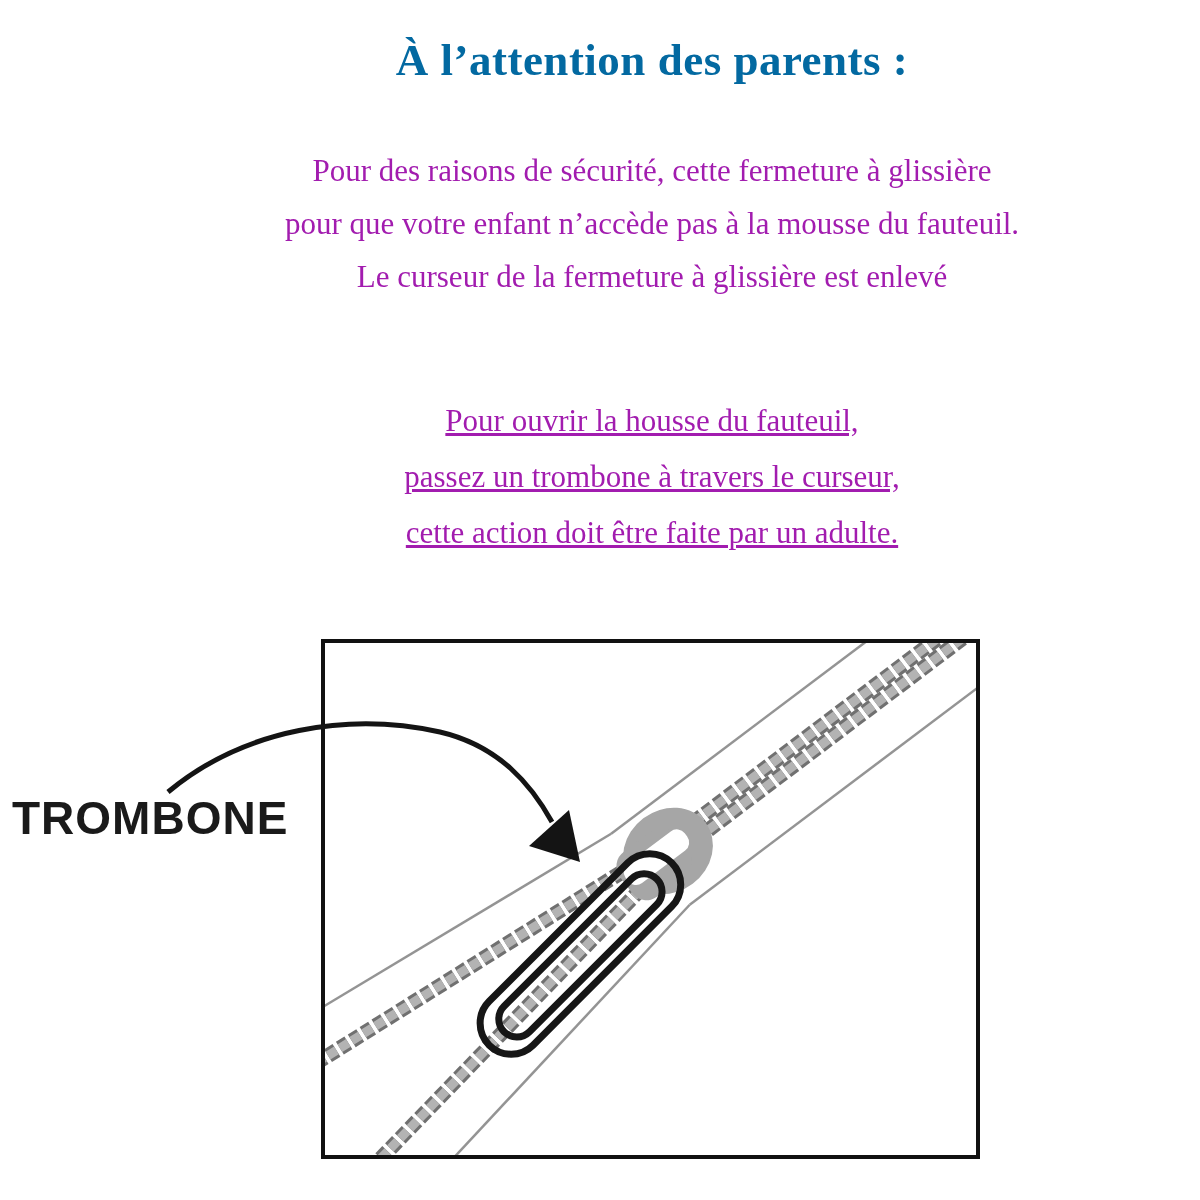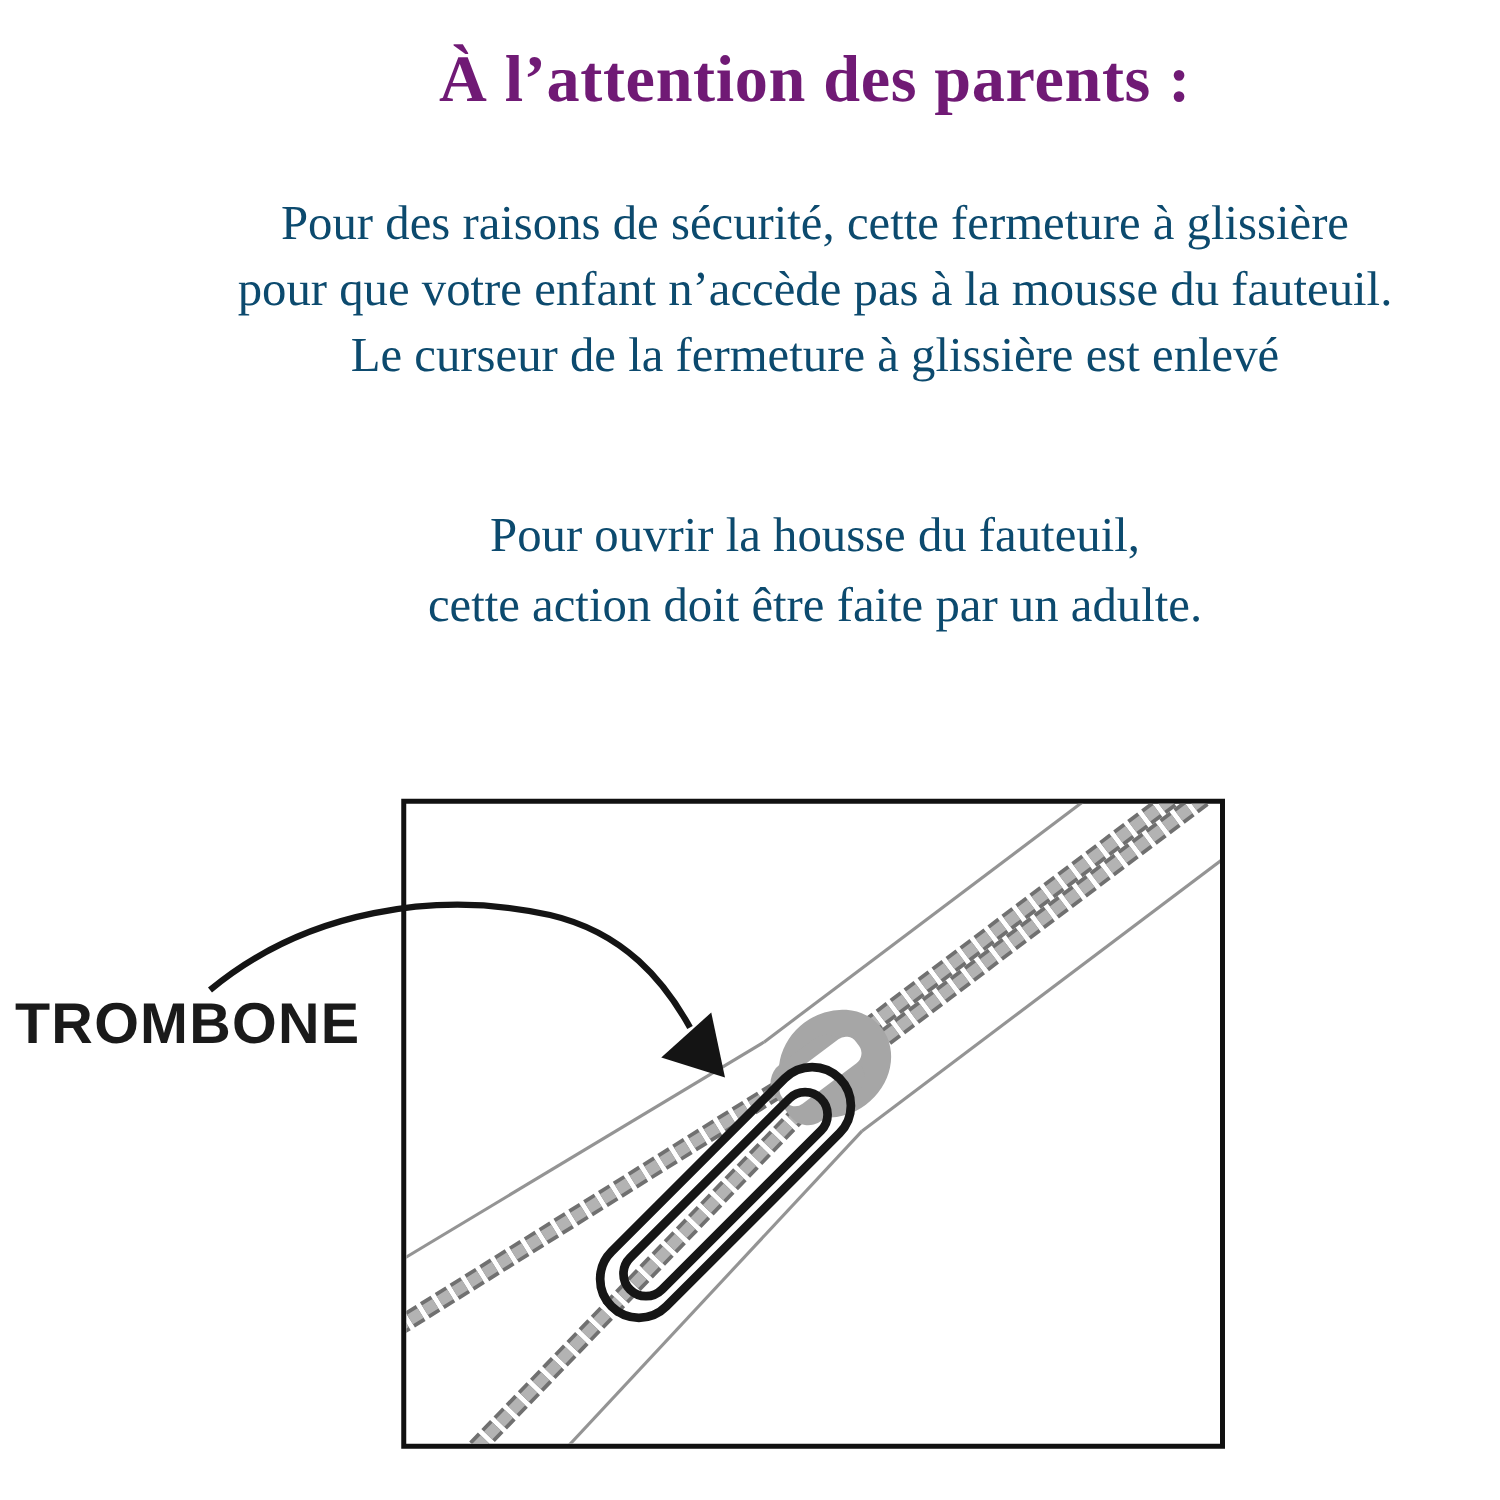--- a/index.html
+++ b/index.html
@@ -15,28 +15,28 @@
   .textcol {
     position: absolute;
     top: 0; left: 0;
     width: 1200px;
     padding-left: 104px;
     box-sizing: border-box;
     text-align: center;
   }
   .doc-title {
     margin-top: 34px;
-    font-size: 53px;
+    font-size: 45px;
     font-weight: bold;
     letter-spacing: 0.5px;
-    color: #701a75;
+    color: #0369a1;
   }
-  .para { font-size: 39px; color: #0c4a6e; }
+  .para { font-size: 31px; color: #a21caf; }
   .para-intro { margin-top: 58px; line-height: 53px; }
-  .para-instructions { margin-top: 90px; line-height: 56px; }
+  .para-instructions { margin-top: 90px; line-height: 56px; text-decoration: underline; }
   .line { white-space: nowrap; }
   .figure-svg {
     position: absolute;
     top: 620px;
     left: 0;
   }
   .trombone-label {
     font-family: "Liberation Sans", sans-serif;
     font-weight: bold;
     font-size: 46px;
@@ -53,20 +53,21 @@
     <div class="doc-title">À l’attention des parents :</div>
 
     <div class="para para-intro">
       <div class="line">Pour des raisons de sécurité, cette fermeture à glissière</div>
       <div class="line">pour que votre enfant n’accède pas à la mousse du fauteuil.</div>
       <div class="line">Le curseur de la fermeture à glissière est enlevé</div>
     </div>
 
     <div class="para para-instructions">
       <div class="line">Pour ouvrir la housse du fauteuil,</div>
+      <div class="line">passez un trombone à travers le curseur,</div>
       <div class="line">cette action doit être faite par un adulte.</div>
     </div>
   </div>
 
   <svg class="figure-svg" width="1200" height="580" viewBox="0 0 1200 580">
     <defs>
       <clipPath id="boxClip">
         <rect x="325" y="23" width="651" height="512"></rect>
       </clipPath>
     </defs>

